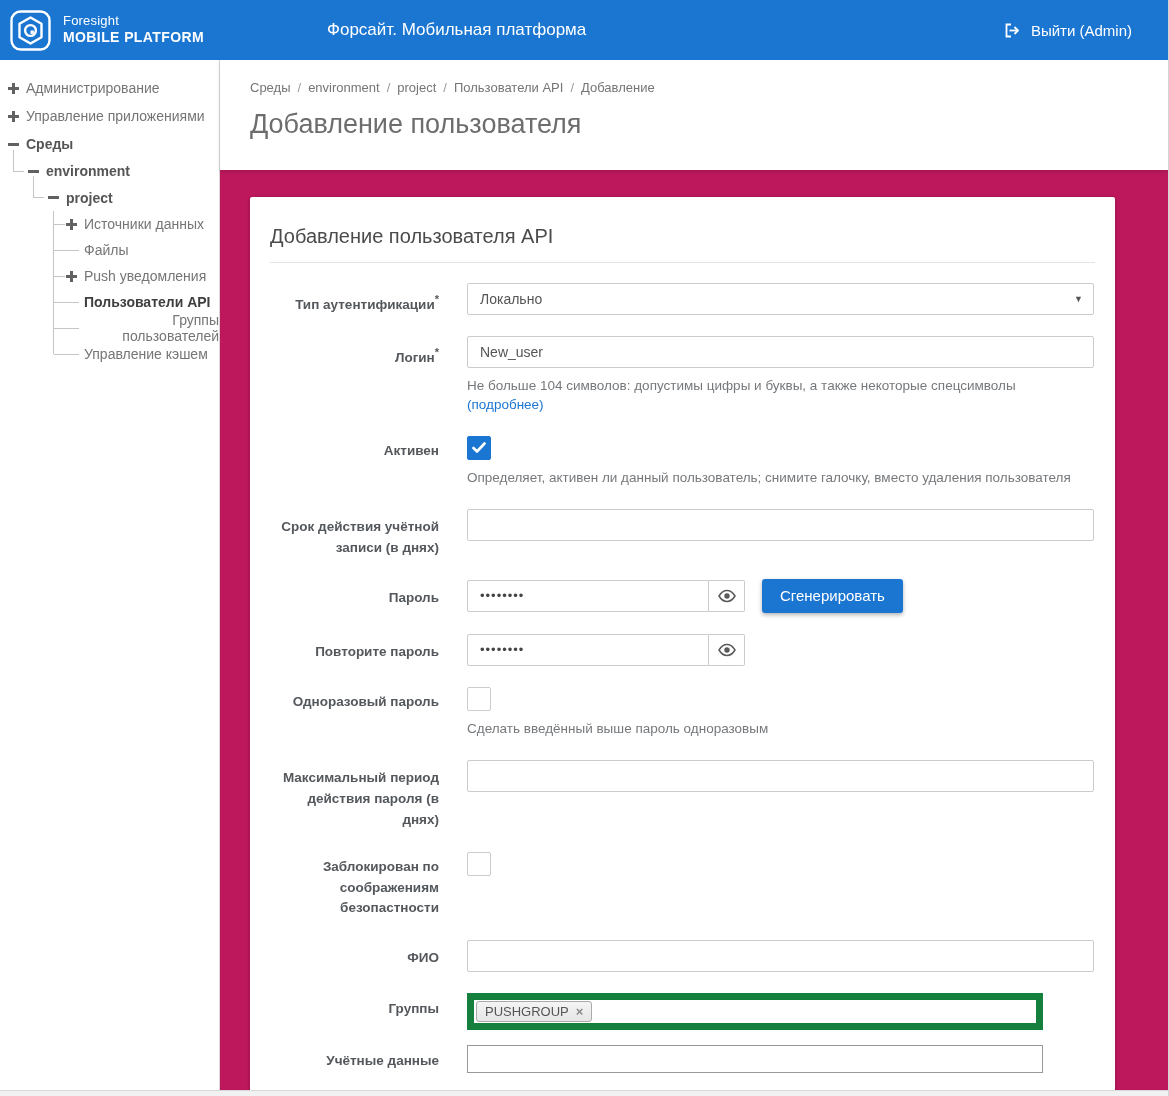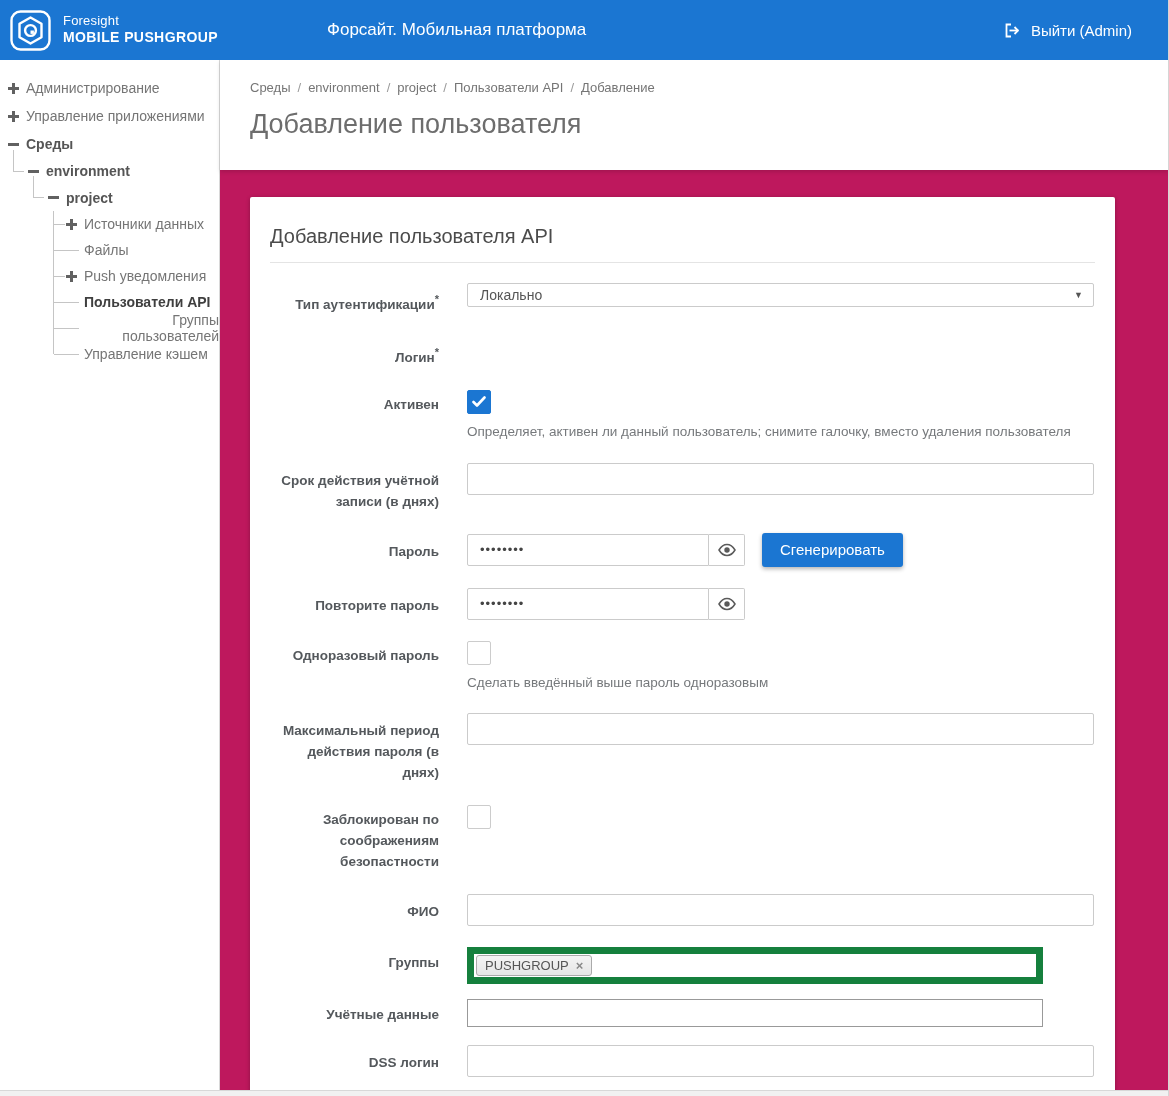--- a/index.html
+++ b/index.html
@@ -56,21 +56,21 @@
   .card-title { font-size:20px; font-weight:400; color:#4b4b4b; padding:8px 0 14px 0; border-bottom:1px solid #e4e4e4; margin-bottom:20px; }
 
   .frow { display:grid; grid-template-columns:169px 627px; column-gap:28px; margin-bottom:21px; }
   .flabel { text-align:right; font-size:13.5px; font-weight:700; color:#54585c; padding-top:8px; line-height:1.55; }
   .flabel sup { font-size:11px; }
   .ffield { position:relative; }
   .tinput { width:100%; height:32px; border:1px solid #cbcbcb; border-radius:2px; padding:6px 12px; font-size:14px; color:#555; font-family:"Liberation Sans",sans-serif; outline:none; background:#fff; }
   .help { font-size:13.5px; color:#76797c; margin-top:9px; line-height:1.4; }
   .help a { color:#1b76d2; text-decoration:none; cursor:pointer; }
 
-  .select { width:100%; height:24px; border:1px solid #cbcbcb; border-radius:2px; padding:6px 10px 6px 12px; font-size:14px; color:#555; display:flex; align-items:center; justify-content:space-between; cursor:pointer; background:#fff; }
+  .select { width:100%; height:32px; border:1px solid #cbcbcb; border-radius:2px; padding:6px 10px 6px 12px; font-size:14px; color:#555; display:flex; align-items:center; justify-content:space-between; cursor:pointer; background:#fff; }
   .select .arrow { font-size:9px; color:#555; }
 
   .checkbox { width:24px; height:24px; border:1px solid #ccc; border-radius:2px; background:#fff; cursor:pointer; display:flex; align-items:center; justify-content:center; }
   .checkbox.checked { background:#1b76d2; border-color:#1b76d2; }
 
   .pw-wrap { display:flex; align-items:flex-start; }
   .pw-input { width:242px; height:32px; border:1px solid #cbcbcb; border-radius:2px 0 0 2px; padding:6px 12px; font-size:13px; letter-spacing:1px; color:#444; font-family:"Liberation Sans",sans-serif; outline:none; }
   .pw-addon { width:36px; height:32px; border:1px solid #cbcbcb; border-left:none; border-radius:0 2px 2px 0; display:flex; align-items:center; justify-content:center; background:#fff; cursor:pointer; }
   .btn { background:#1b76d2; color:#fff; border:none; border-radius:3px; font-size:15px; font-family:"Liberation Sans",sans-serif; cursor:pointer; box-shadow:0 2px 4px rgba(0,0,0,.3); }
   .btn-generate { height:34px; padding:0 18px; margin-left:17px; margin-top:-1px; }
@@ -88,21 +88,21 @@
 <div class="header">
   <div class="logo-block">
     <svg class="logo-badge" viewBox="0 0 41 41">
       <rect x="1.5" y="1.5" width="38" height="38" rx="9" fill="none" stroke="#fff" stroke-width="2.4"></rect>
       <polygon points="20.5,7.5 31.5,13.8 31.5,27.2 20.5,33.5 9.5,27.2 9.5,13.8" fill="none" stroke="#fff" stroke-width="2.4" stroke-linejoin="round"></polygon>
       <circle cx="20.5" cy="20.5" r="5.4" fill="none" stroke="#fff" stroke-width="2.4"></circle>
       <rect x="20.5" y="20.5" width="3.4" height="3.4" fill="#fff"></rect>
     </svg>
     <div class="logo-text">
       <div class="logo-top">Foresight</div>
-      <div class="logo-bottom">MOBILE PUSHGROUP</div>
+      <div class="logo-bottom">MOBILE PLATFORM</div>
     </div>
   </div>
   <div class="header-title">Форсайт. Мобильная платформа</div>
   <div class="logout">
     <svg width="17" height="17" viewBox="0 0 17 17">
       <path d="M7 2.5 H2.5 V14.5 H7" fill="none" stroke="#fff" stroke-width="1.8"></path>
       <path d="M10.5 5 L14 8.5 L10.5 12" fill="none" stroke="#fff" stroke-width="1.8" stroke-linejoin="round"></path>
       <line x1="5.5" y1="8.5" x2="13.5" y2="8.5" stroke="#fff" stroke-width="1.8"></line>
     </svg>
     <span>Выйти (Admin)</span>
@@ -173,20 +173,24 @@
           <div class="ffield">
             <div class="select">
               <span>Локально</span>
               <span class="arrow">▼</span>
             </div>
           </div>
         </div>
 
         <div class="frow">
           <div class="flabel"><span>Логин</span><sup>*</sup></div>
+          <div class="ffield">
+            <input class="tinput" type="text" value="New_user" style="">
+            <div class="help"><span>Не больше 104 символов: допустимы цифры и буквы, а также некоторые спецсимволы </span><a>(подробнее)</a></div>
+          </div>
         </div>
 
         <div class="frow">
           <div class="flabel" style="padding-top:5px">Активен</div>
           <div class="ffield">
             <div class="checkbox checked">
               <svg width="14" height="12" viewBox="0 0 14 12">
                 <polyline points="1.5,6 5,9.5 12.5,1.5" fill="none" stroke="#fff" stroke-width="2.6" stroke-linecap="round" stroke-linejoin="round"></polyline>
               </svg>
             </div>

